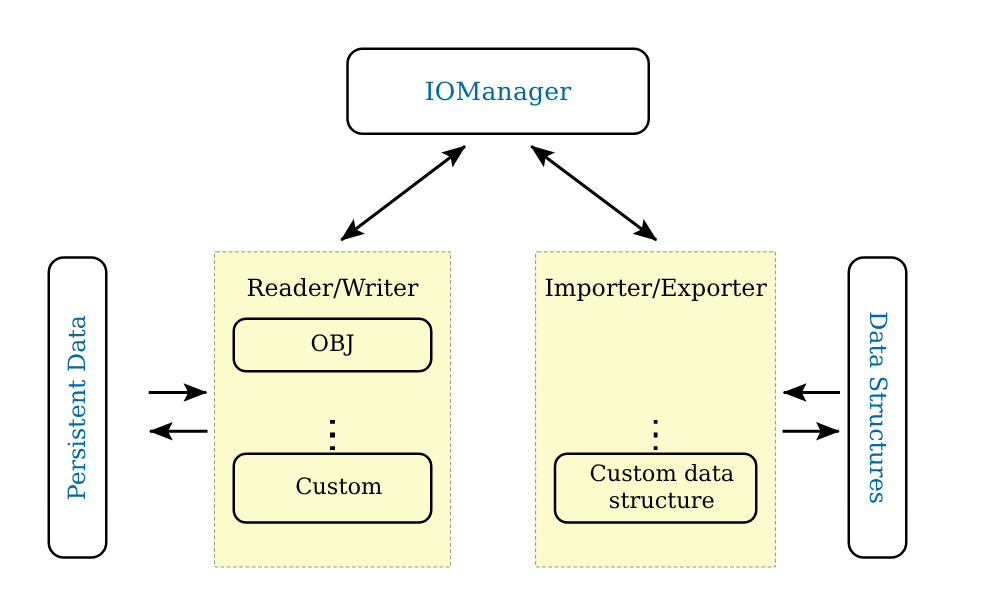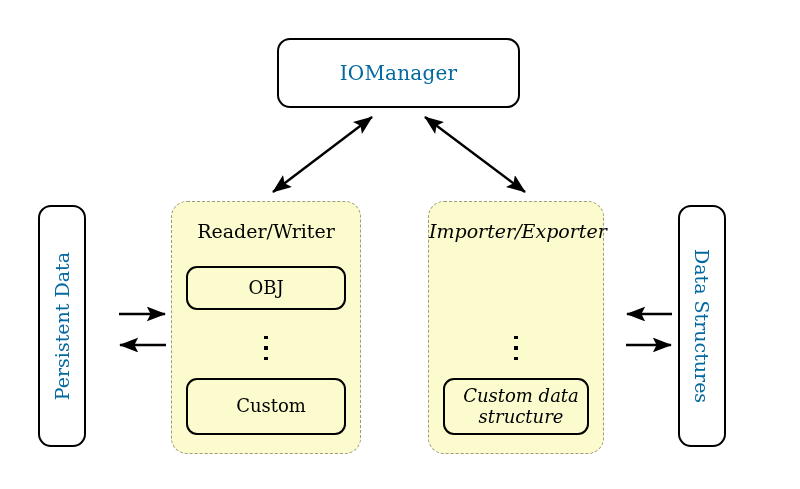--- a/index.html
+++ b/index.html
@@ -71,34 +71,33 @@
     writing-mode: vertical-rl;
     white-space: nowrap;
   }
 
   
   .panel {
     position: absolute;
     box-sizing: border-box;
     background: #fcfbcd;
     border: 1.6px dashed #9c9c82;
-    border-radius: 16px;
+    border-radius: 2px;
   }
   #panel-readerwriter {
     left: 171px;
     top: 201px;
     width: 190px;
     height: 253px;
   }
   #panel-importerexporter {
     left: 428px;
     top: 201px;
-    width: 176px;
+    width: 193px;
     height: 253px;
-    font-style: italic;
   }
   .panel-title {
     position: absolute;
     left: 0;
     top: 18px;
     width: 100%;
     text-align: center;
     font-size: 19px;
     color: #000000;
     white-space: nowrap;
@@ -114,27 +113,27 @@
     display: flex;
     align-items: center;
     justify-content: center;
     text-align: center;
     font-size: 18px;
     line-height: 1.12;
     color: #000000;
   }
   .inner-top {
     left: 14px;
-    top: 64px;
+    top: 52px;
     right: 14px;
     height: 44px;
   }
   .inner-bottom {
     left: 14px;
-    top: 176px;
+    top: 160px;
     right: 14px;
     height: 57px;
     padding-left: 10px;
   }
   .vdots {
     position: absolute;
     left: 0;
     width: 100%;
     top: 126px;
     height: 40px;

